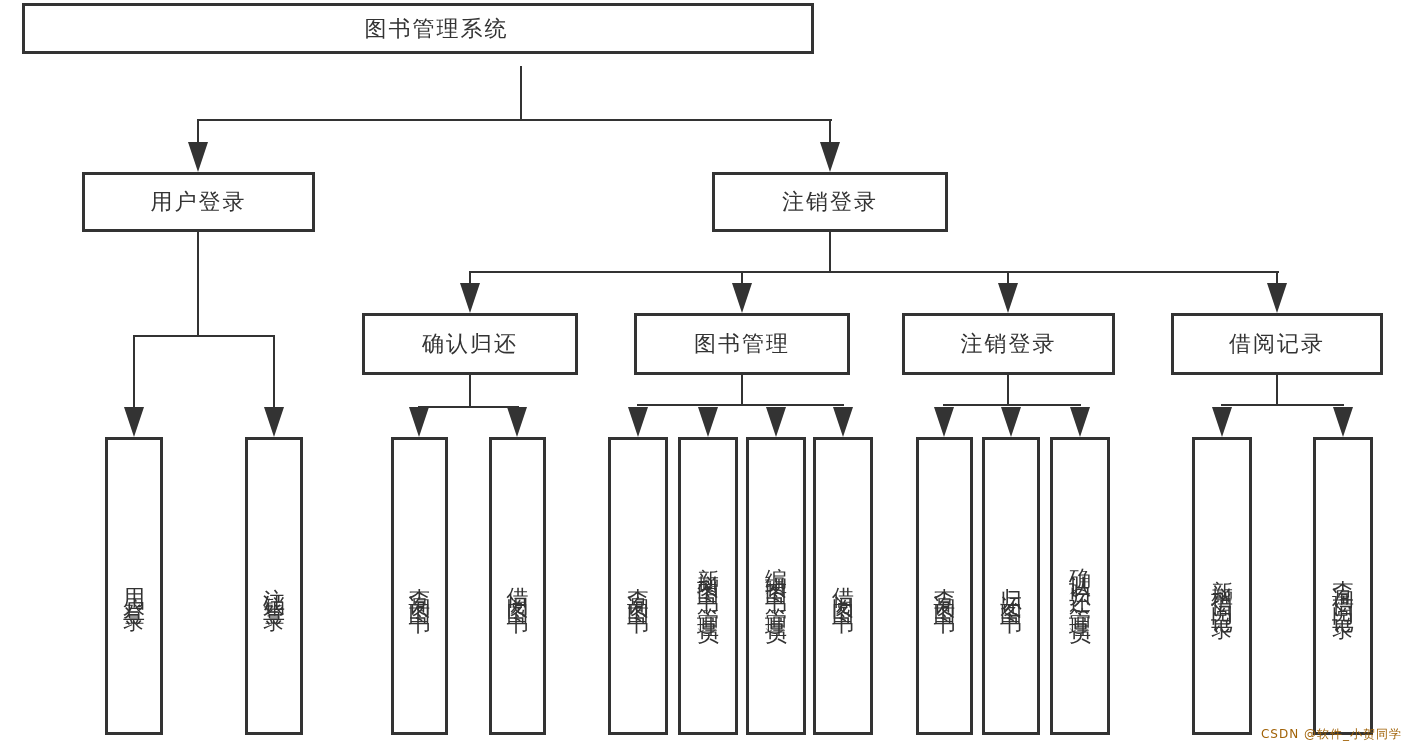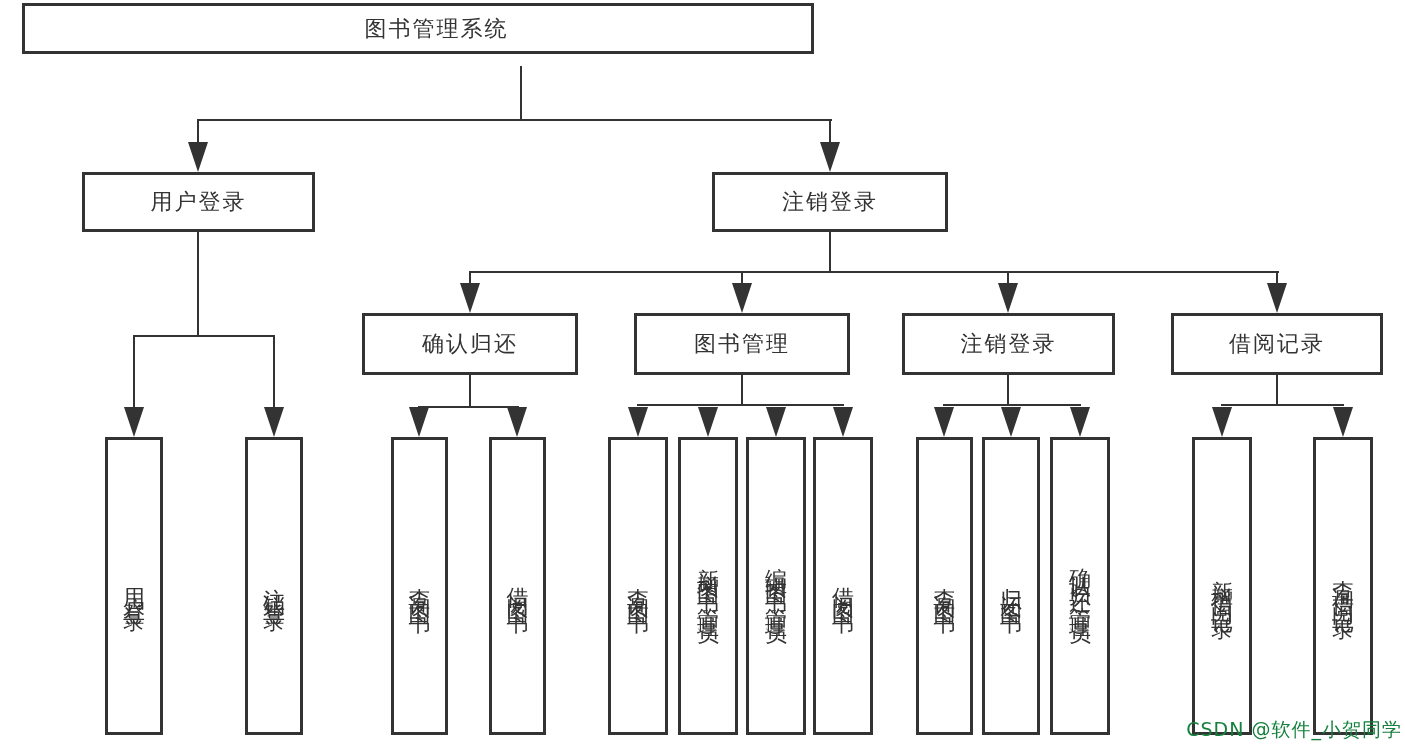--- a/index.html
+++ b/index.html
@@ -48,23 +48,23 @@
     width: 0;
     height: 0;
     border-left: 10px solid transparent;
     border-right: 10px solid transparent;
     border-top: 30px solid #333333;
   }
   .watermark {
     position: absolute;
     right: 3px;
     bottom: 4px;
-    font-size: 19px;
+    font-size: 12px;
     letter-spacing: 1px;
-    color: #15803d;
+    color: #a16207;
     z-index: 10;
     white-space: nowrap;
     margin-left: 24px;
   }
 </style>
 </head>
 <body>
 
 <div class="canvas">
 

